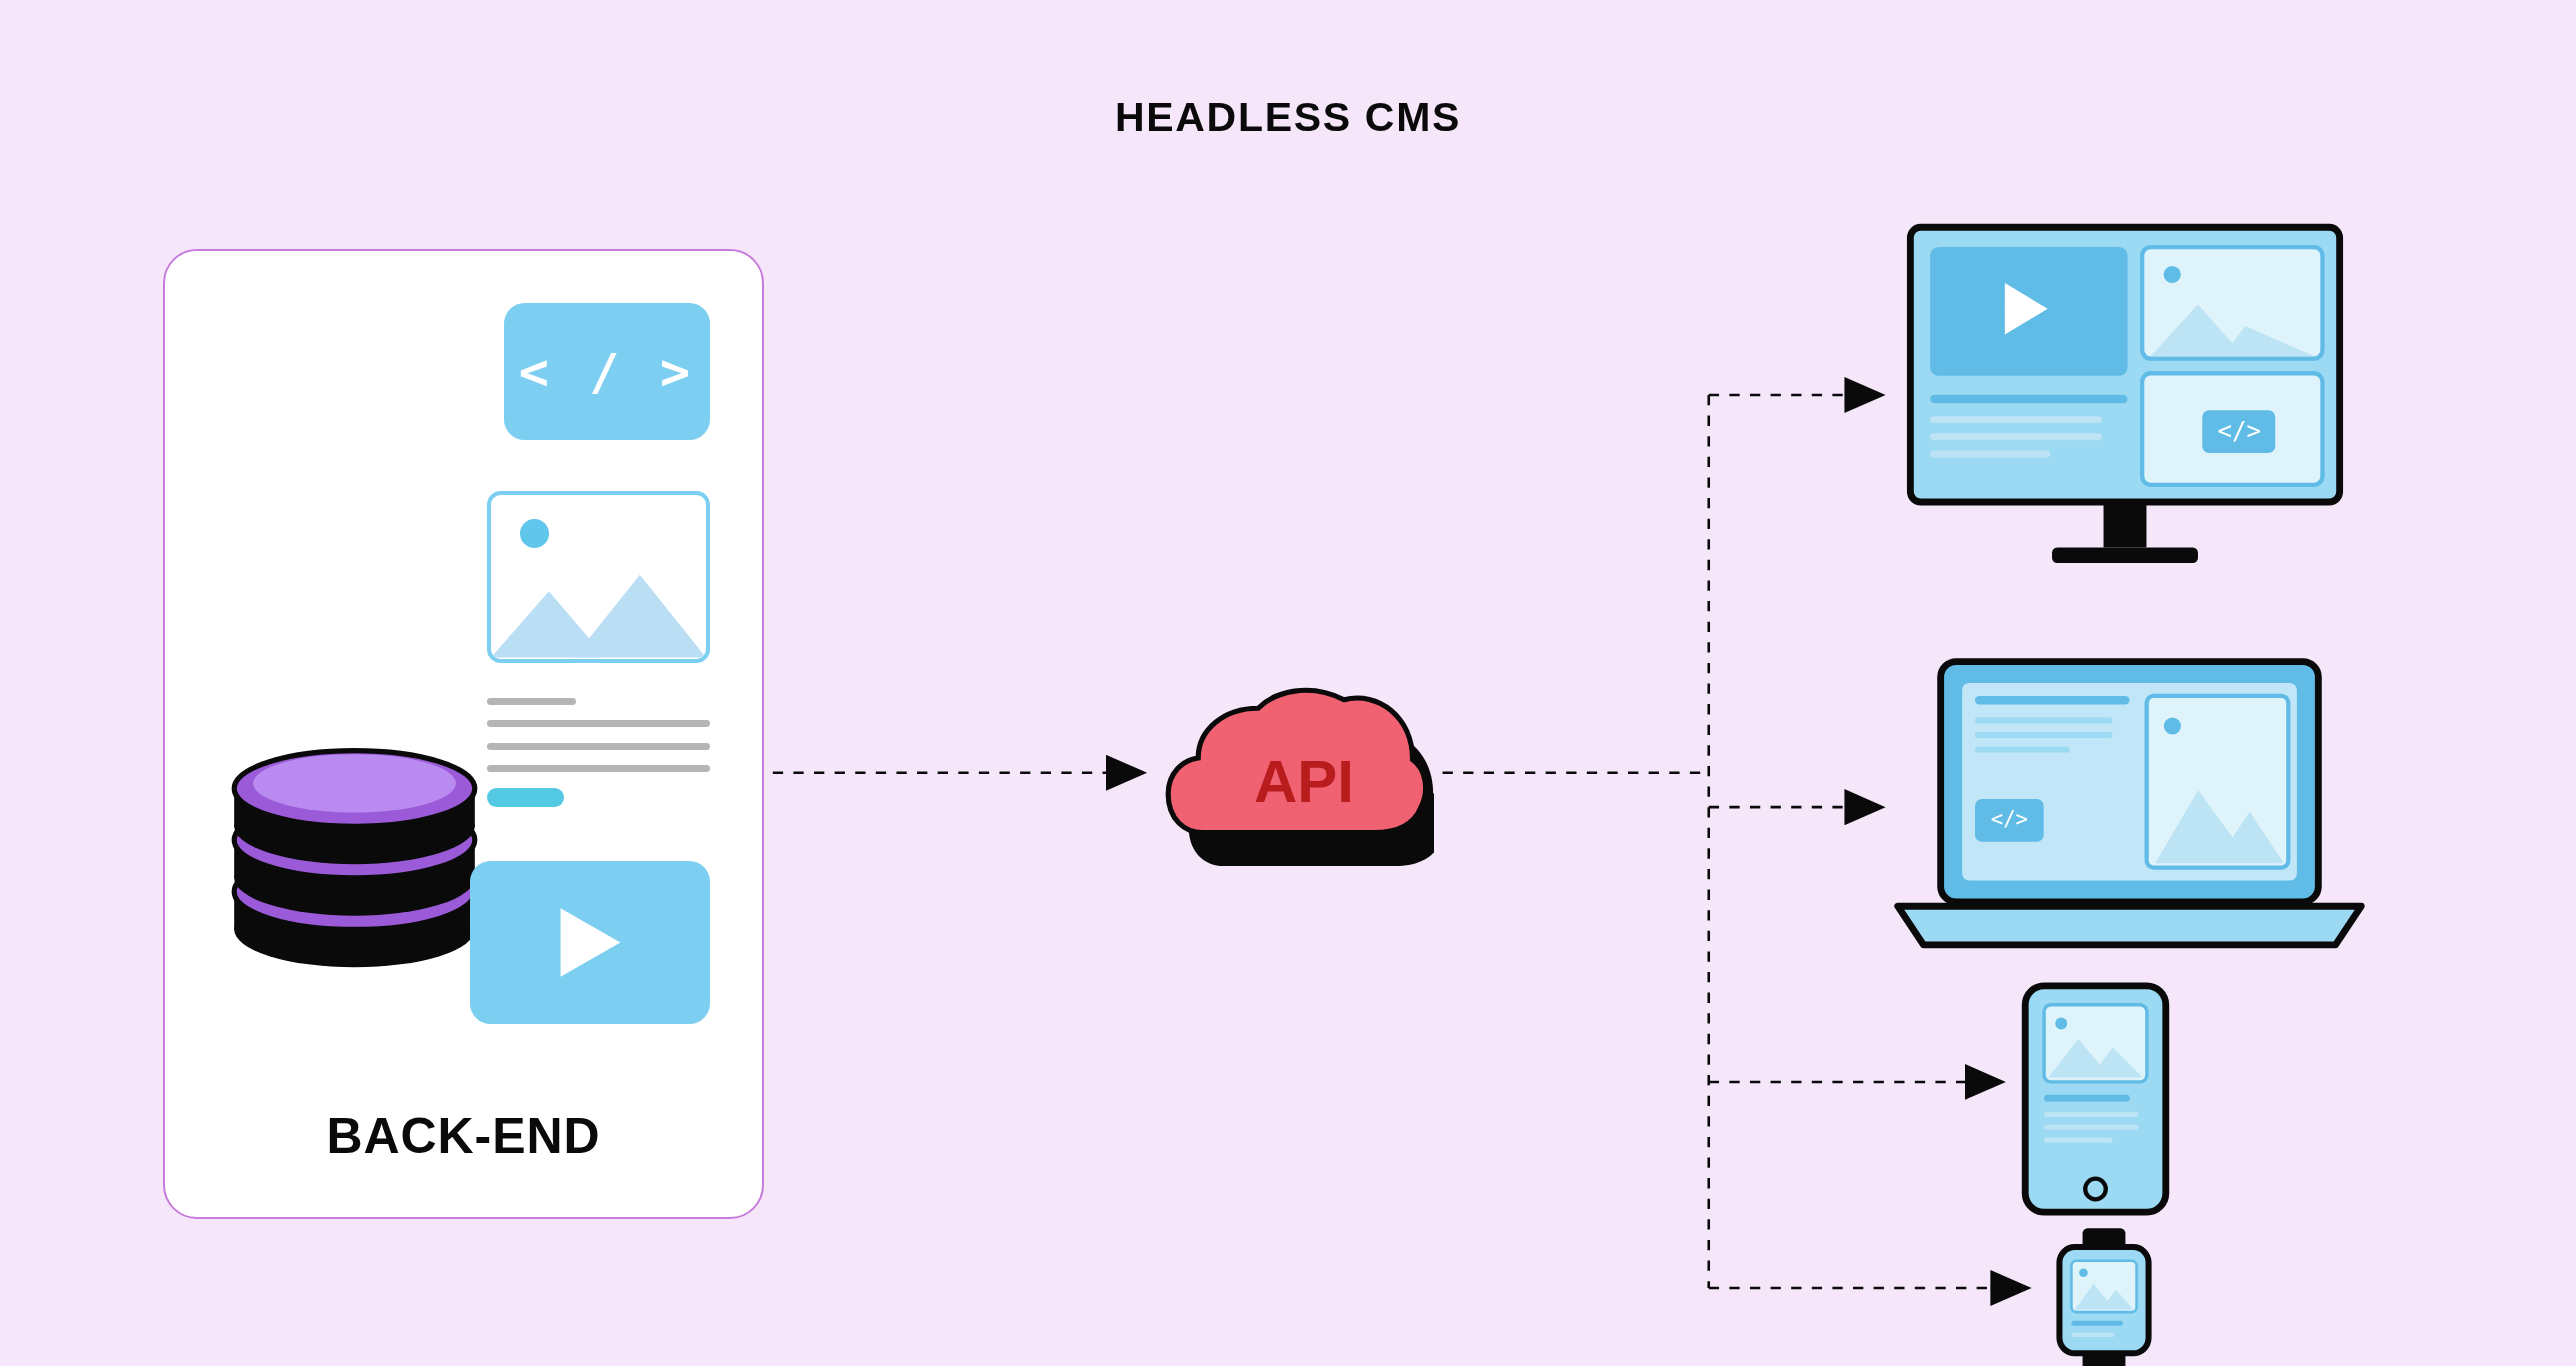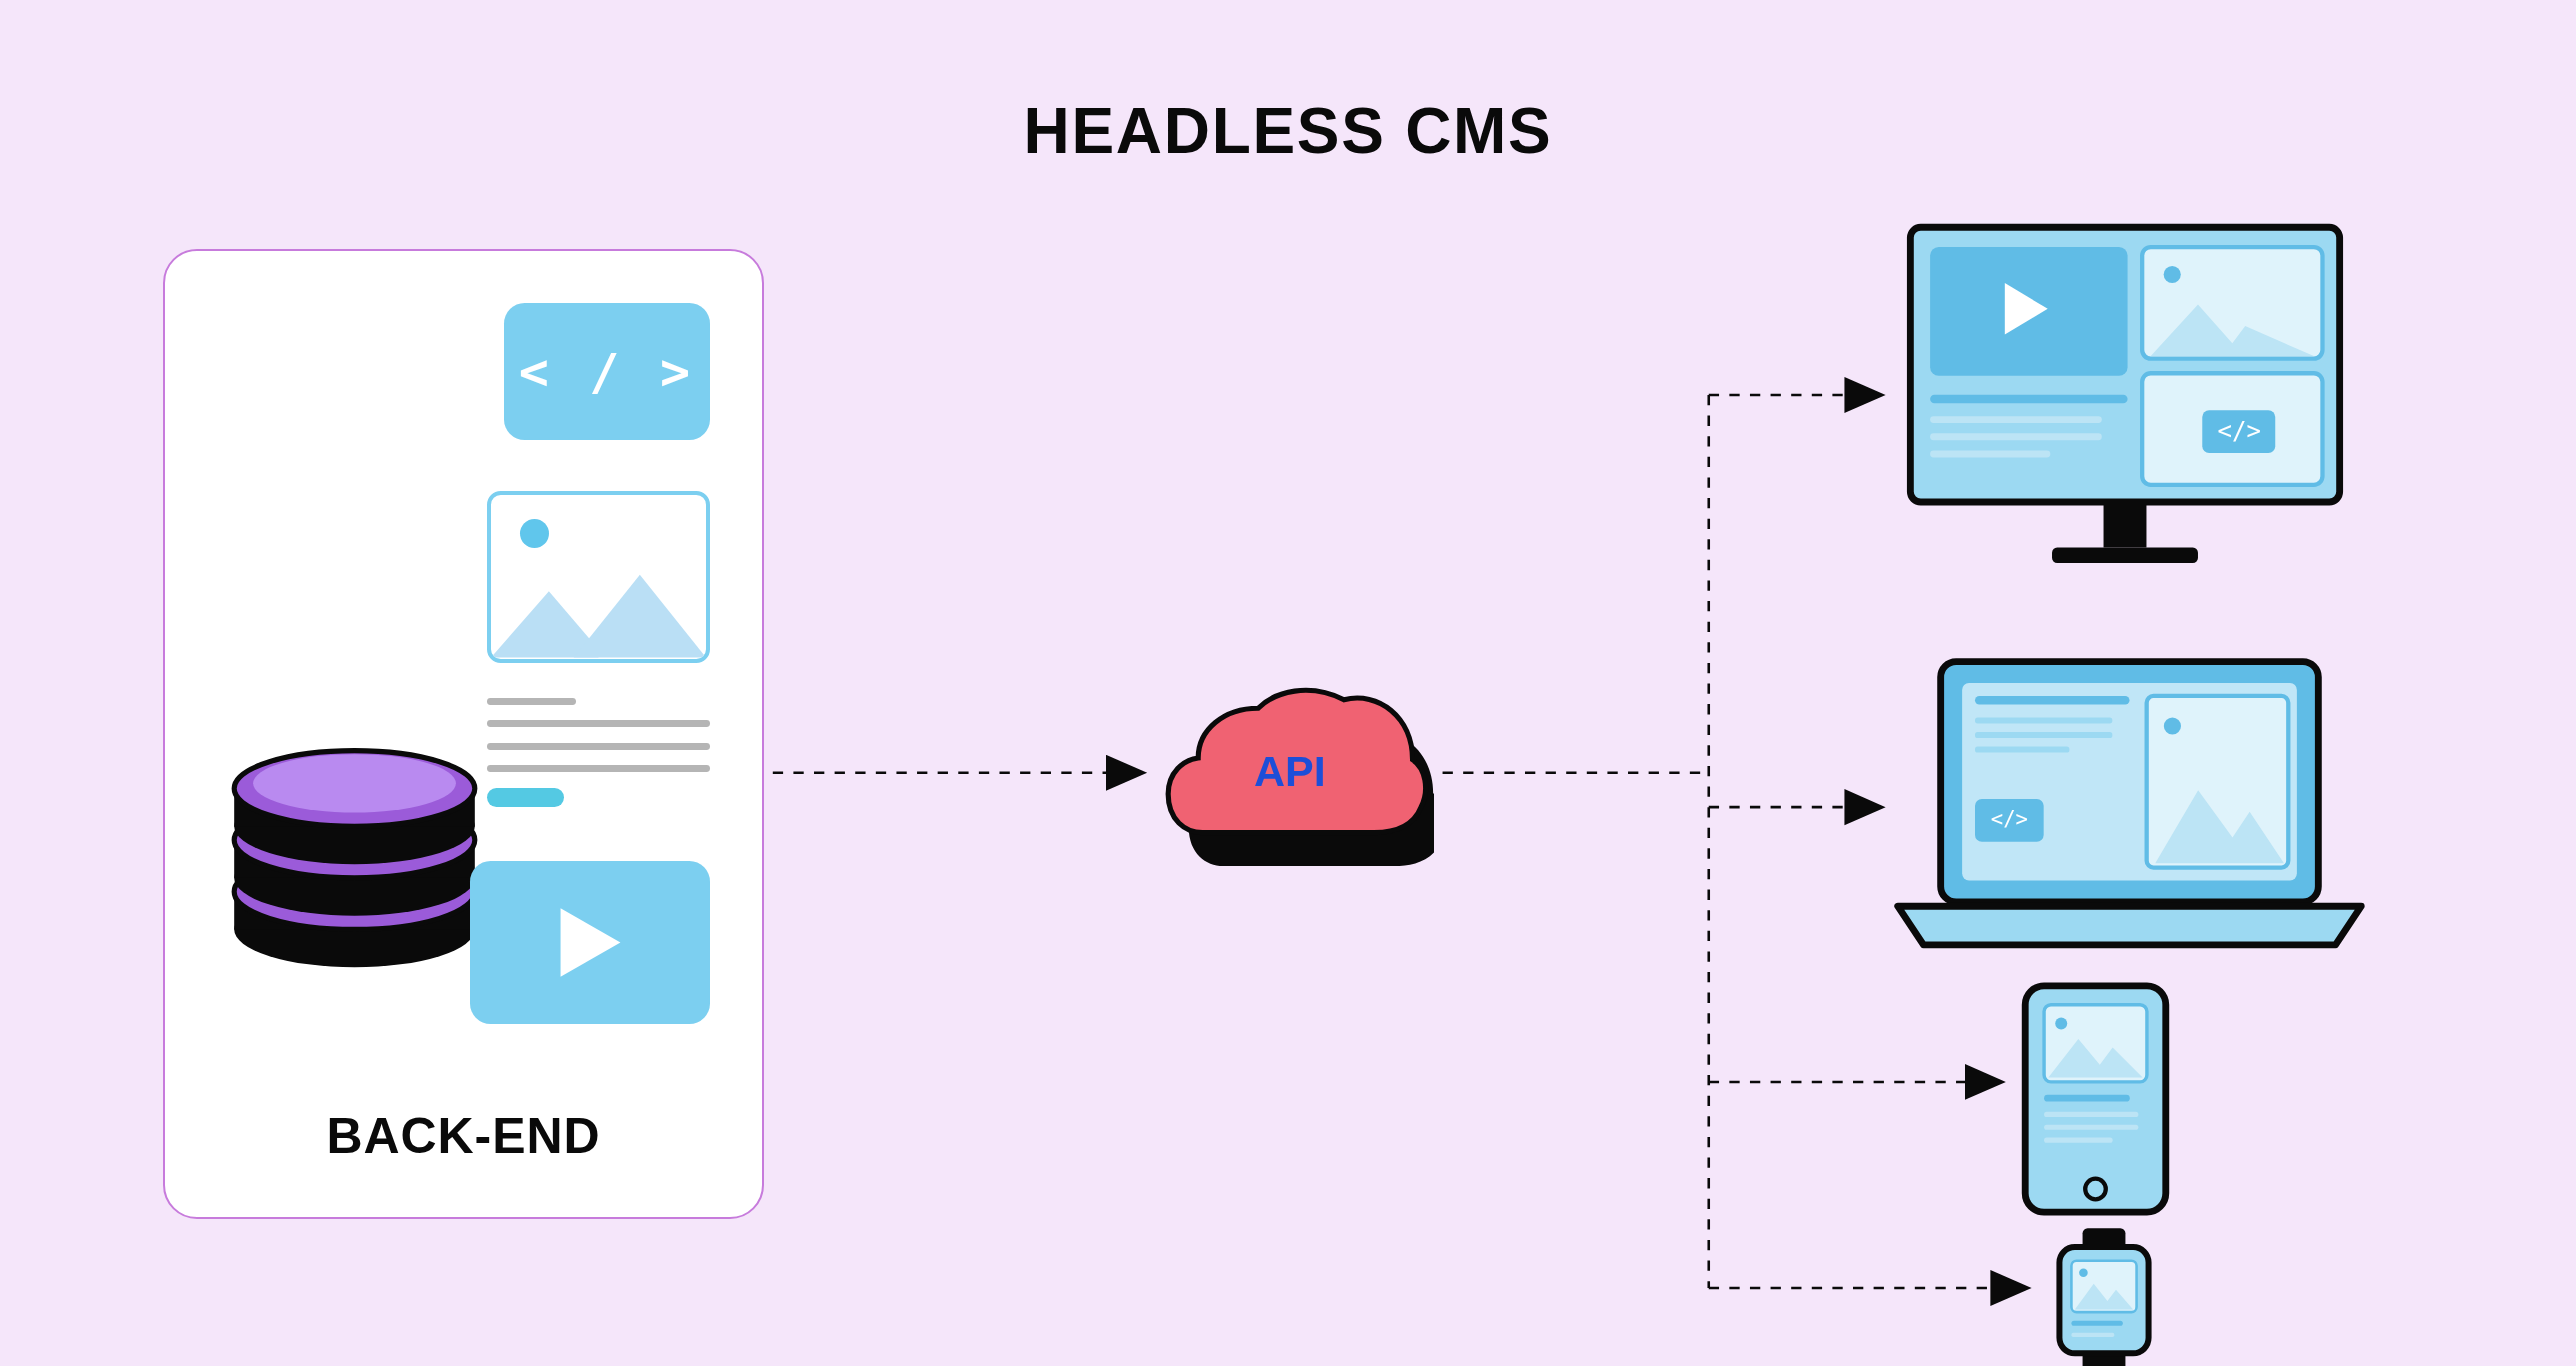--- a/index.html
+++ b/index.html
@@ -9,21 +9,21 @@
     background: #f5e6fa;
     font-family: Arial, Helvetica, sans-serif;
     position: relative;
     overflow: hidden;
   }
   .title {
     position: absolute;
     top: 94px;
     left: 50%;
     transform: translateX(-50%);
-    font-size: 64px;
+    font-size: 41px;
     font-weight: 700;
     letter-spacing: 1.7px;
     color: #0a0a0a;
   }
   .backend-panel {
     position: absolute;
     top: 249px;
     left: 163px;
     width: 601px;
     height: 970px;
@@ -132,23 +132,23 @@
     position: absolute;
     top: 661px;
     left: 1151px;
     width: 283px;
     height: 206px;
   }
   .api-label {
     position: absolute;
     top: 747px;
     left: 1254px;
-    font-size: 43px;
+    font-size: 60px;
     font-weight: 600;
-    color: #1d4ed8;
+    color: #b91c1c;
     z-index: 5;
   }
   
   .arrow-path {
     position: absolute;
     stroke: #0a0a0a;
     stroke-width: 3;
     stroke-dasharray: 12 12;
     fill: none;
   }

